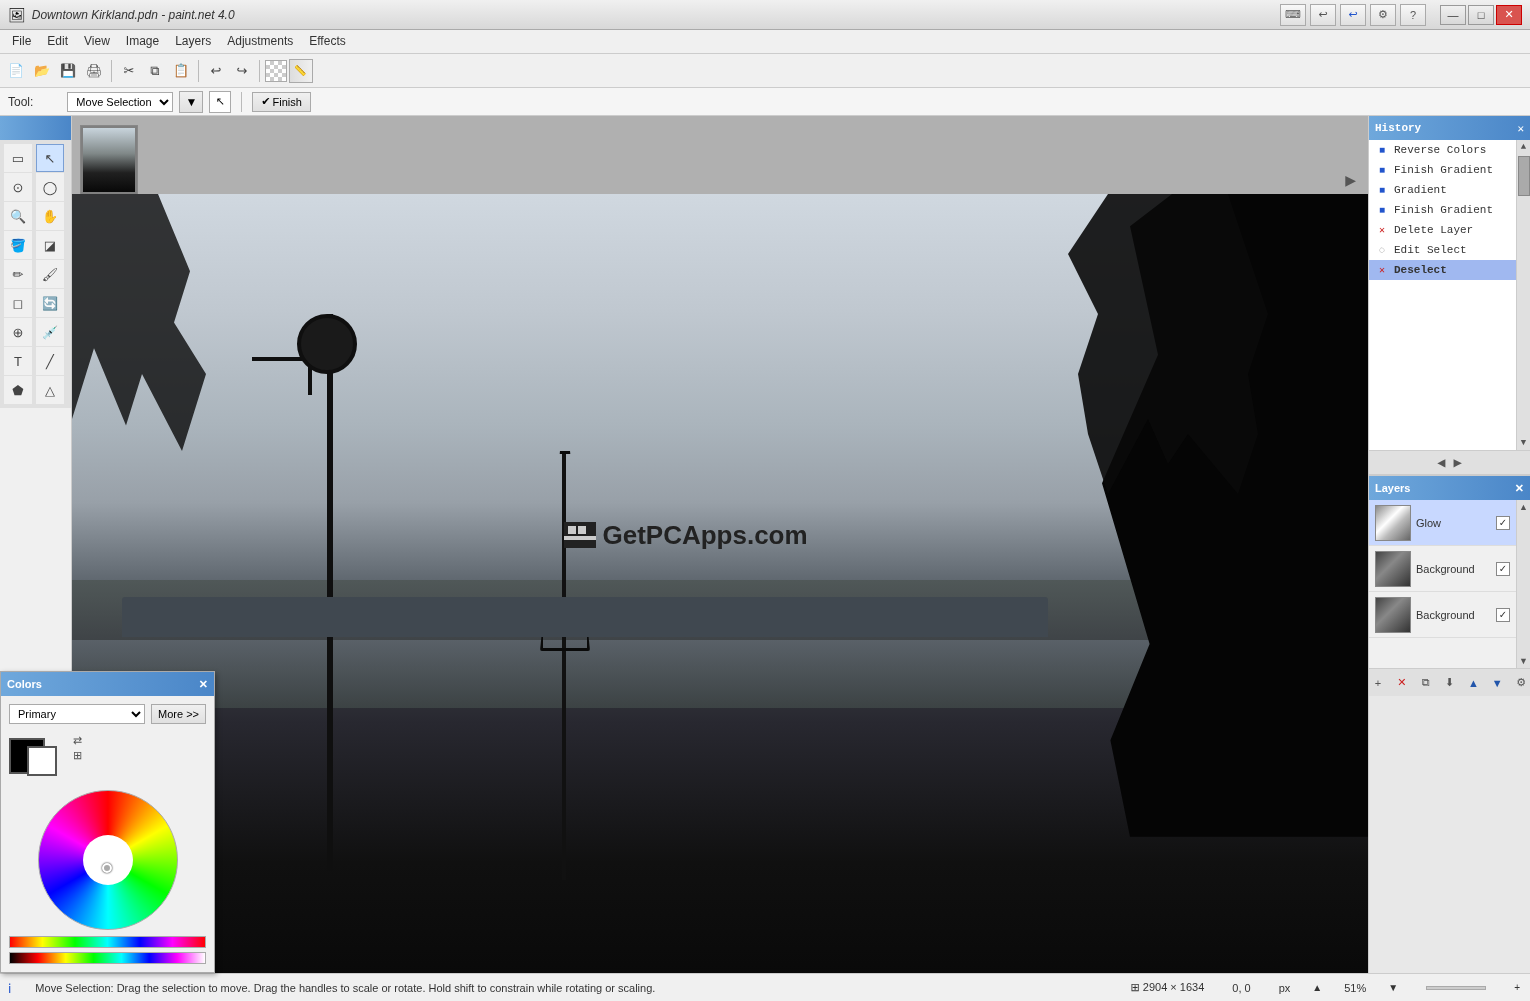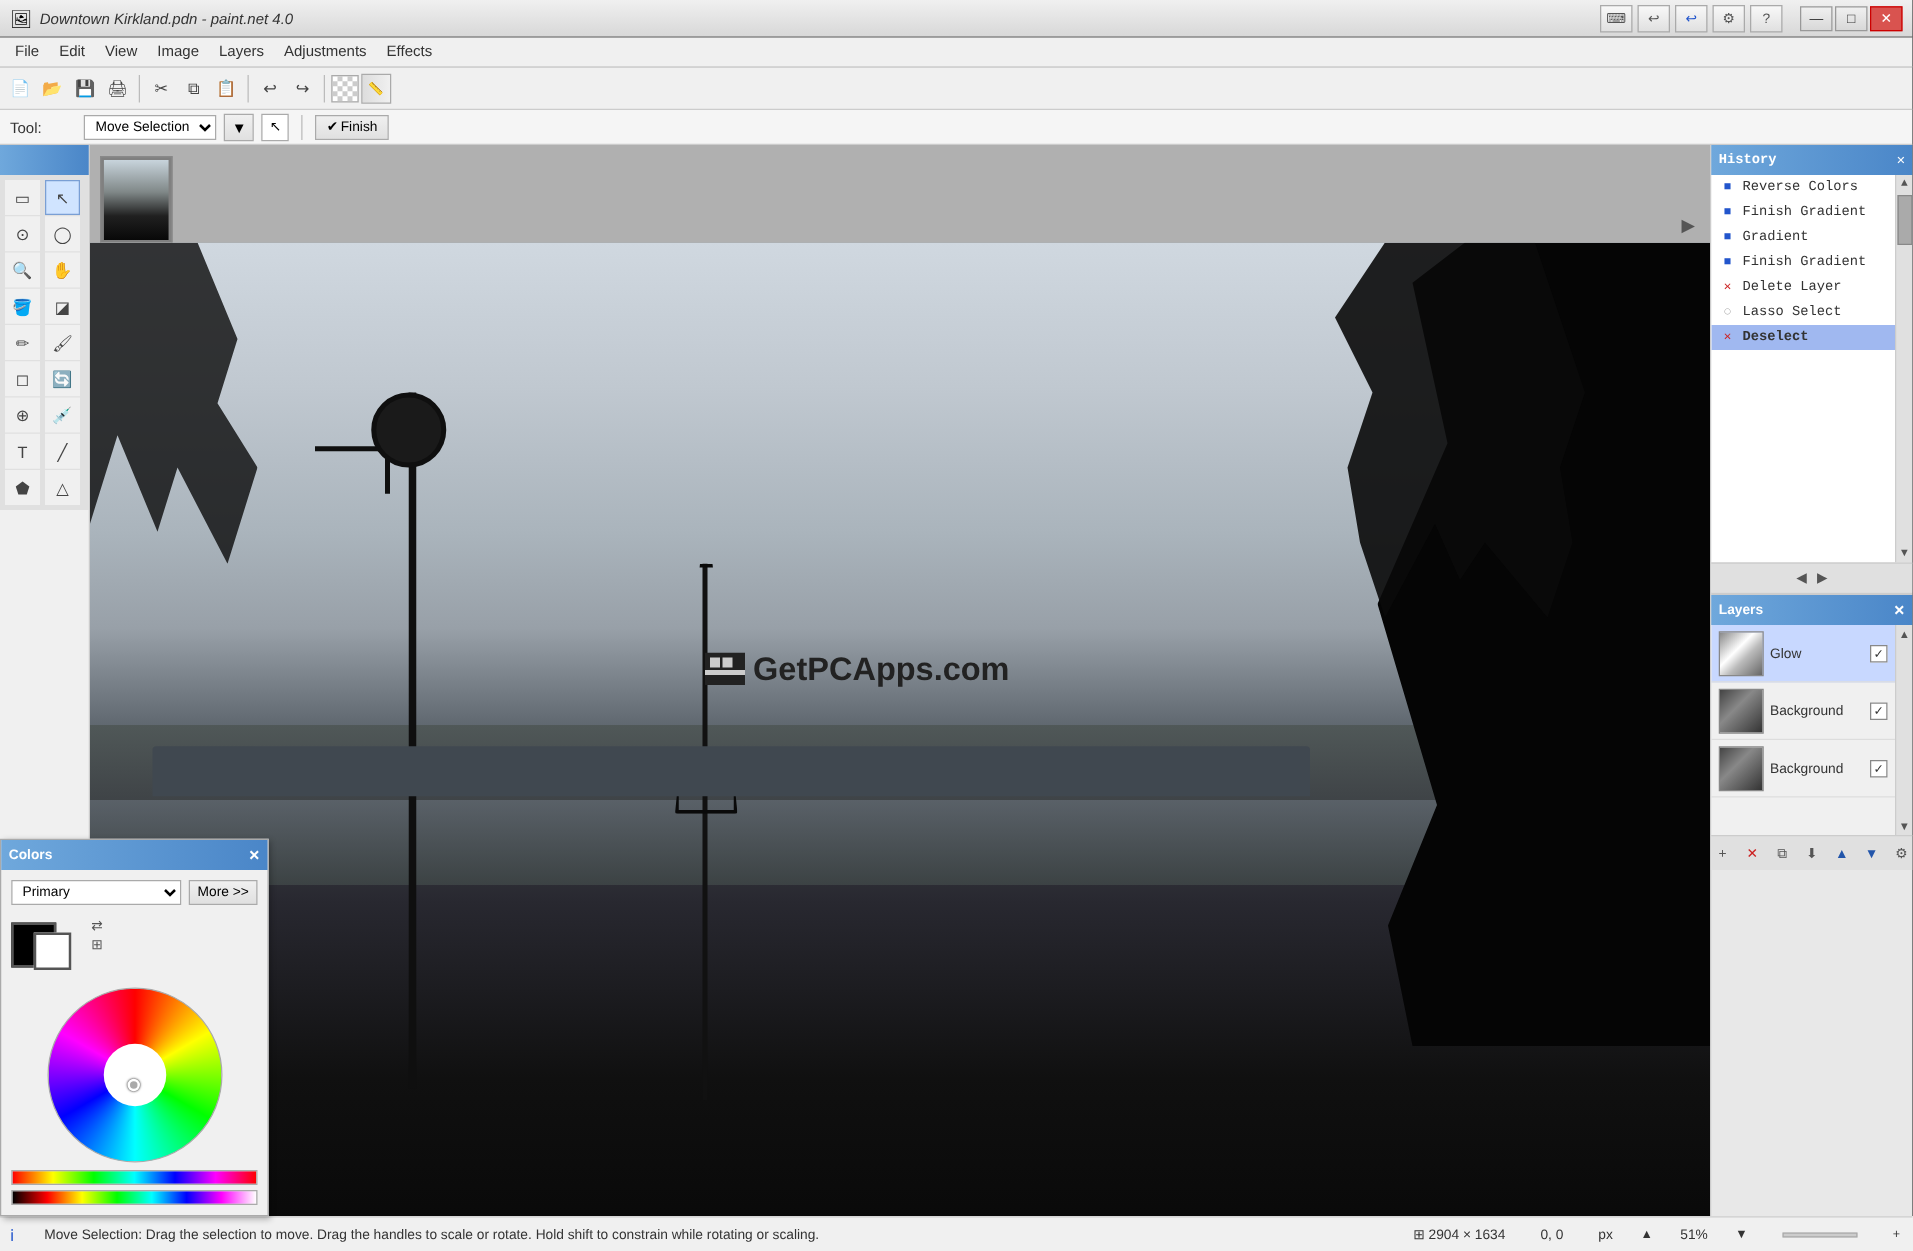--- a/index.html
+++ b/index.html
@@ -518,21 +518,21 @@
           <div class="history-item">
             <span class="h-icon blue">■</span>
             <span>Finish Gradient</span>
           </div>
           <div class="history-item">
             <span class="h-icon red">✕</span>
             <span>Delete Layer</span>
           </div>
           <div class="history-item">
             <span class="h-icon gray">◌</span>
-            <span>Lasso Select</span>
+            <span>Edit Select</span>
           </div>
           <div class="history-item current" style="background:#a0b8f0;">
             <span class="h-icon red">✕</span>
             <span>Deselect</span>
           </div>
 
         </div>
 
         <div style="width:14px;background:#e0e0e0;border-left:1px solid #ccc;display:flex;flex-direction:column;align-items:center;">
           <div style="font-size:9px;cursor:pointer;padding:2px;color:#555;">▲</div>

